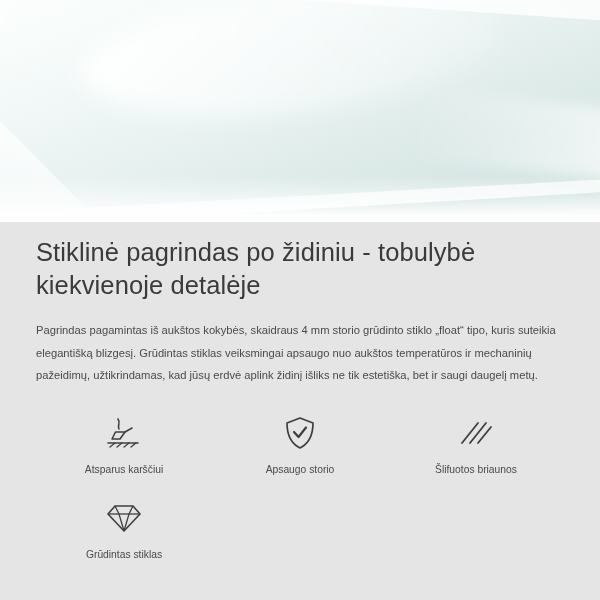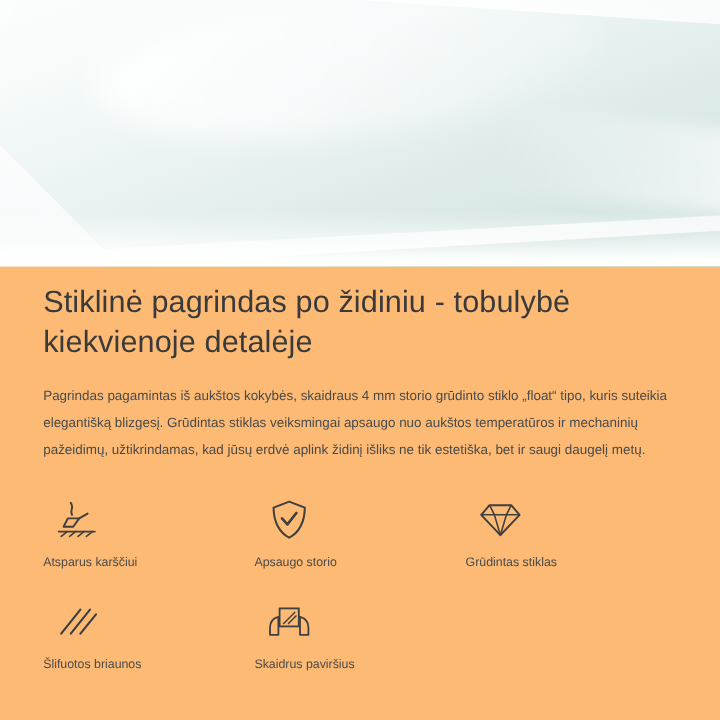--- a/index.html
+++ b/index.html
@@ -11,21 +11,21 @@
     height: 600px;
     background: #ffffff;
     font-family: "Liberation Sans", sans-serif;
     color: #3d3d3d;
     overflow: hidden;
   }
   .page {
     position: relative;
     width: 600px;
     height: 600px;
-    background: #fdba74;
+    background: #e5e5e5;
   }
 
   
   .hero {
     position: relative;
     width: 600px;
     height: 222px;
     overflow: hidden;
     background: #ffffff;
   }
@@ -128,21 +128,21 @@
   .features {
     margin-top: 26px;
     display: grid;
     grid-template-columns: repeat(3, 1fr);
     row-gap: 20px;
     column-gap: 0px;
   }
   .feature {
     display: flex;
     flex-direction: column;
-    align-items: flex-start;
+    align-items: center;
     justify-content: flex-start;
   }
   .feature-icon {
     height: 42px;
     width: 58px;
     display: flex;
     align-items: center;
     justify-content: center;
     color: #3f3f3f;
   }
@@ -203,48 +203,36 @@
             <path d="M16 2 L29 7 C29 19, 24 28, 16 32 C8 28, 3 19, 3 7 Z" stroke="#3f3f3f" stroke-width="1.7" fill="none" stroke-linejoin="round"></path>
             <path d="M10 16 L14.5 21 L22 11.5" stroke="#3f3f3f" stroke-width="2.2" fill="none" stroke-linecap="round" stroke-linejoin="round"></path>
           </svg>
         </div>
         <div class="feature-label">Apsaugo storio</div>
       </div>
 
       <div class="feature">
         <div class="feature-icon">
           <svg width="36" height="32" viewBox="0 0 36 32">
+            <line x1="4" y1="26" x2="20" y2="6" stroke="#3f3f3f" stroke-width="1.8" stroke-linecap="round"></line>
+            <line x1="12" y1="26" x2="28" y2="6" stroke="#3f3f3f" stroke-width="1.8" stroke-linecap="round"></line>
+            <line x1="20" y1="26" x2="33" y2="10" stroke="#3f3f3f" stroke-width="1.8" stroke-linecap="round"></line>
+          </svg>
+        </div>
+        <div class="feature-label">Šlifuotos briaunos</div>
+      </div>
+
+      <div class="feature">
+        <div class="feature-icon">
+          <svg width="36" height="32" viewBox="0 0 36 32">
             <path d="M9 4 L27 4 L34 12 L18 29 L2 12 Z" stroke="#3f3f3f" stroke-width="1.6" fill="none" stroke-linejoin="round"></path>
             <path d="M2 12 L34 12" stroke="#3f3f3f" stroke-width="1.3"></path>
             <path d="M9 4 L13 12 L18 29" stroke="#3f3f3f" stroke-width="1.3" fill="none"></path>
             <path d="M27 4 L23 12 L18 29" stroke="#3f3f3f" stroke-width="1.3" fill="none"></path>
           </svg>
         </div>
         <div class="feature-label">Grūdintas stiklas</div>
       </div>
 
-      <div class="feature">
-        <div class="feature-icon">
-          <svg width="36" height="32" viewBox="0 0 36 32">
-            <line x1="4" y1="26" x2="20" y2="6" stroke="#3f3f3f" stroke-width="1.8" stroke-linecap="round"></line>
-            <line x1="12" y1="26" x2="28" y2="6" stroke="#3f3f3f" stroke-width="1.8" stroke-linecap="round"></line>
-            <line x1="20" y1="26" x2="33" y2="10" stroke="#3f3f3f" stroke-width="1.8" stroke-linecap="round"></line>
-          </svg>
-        </div>
-        <div class="feature-label">Šlifuotos briaunos</div>
-      </div>
-
-      <div class="feature">
-        <div class="feature-icon">
-          <svg width="40" height="32" viewBox="0 0 40 32">
-            <rect x="12" y="5" width="16" height="15" stroke="#3f3f3f" stroke-width="1.5" fill="none"></rect>
-            <line x1="15" y1="18" x2="25" y2="8" stroke="#3f3f3f" stroke-width="1.2"></line>
-            <line x1="19" y1="18" x2="26" y2="11" stroke="#3f3f3f" stroke-width="1.2"></line>
-            <path d="M11 12 C7 13, 4 16, 4 21 L4 27 L11 27 L11 12 Z" stroke="#3f3f3f" stroke-width="1.5" fill="none" stroke-linejoin="round"></path>
-            <path d="M29 12 C33 13, 36 16, 36 21 L36 27 L29 27 L29 12 Z" stroke="#3f3f3f" stroke-width="1.5" fill="none" stroke-linejoin="round"></path>
-          </svg>
-        </div>
-        <div class="feature-label">Skaidrus paviršius</div>
-      </div>
 
     </div>
   </div>
 </div>
 
 </body></html>

